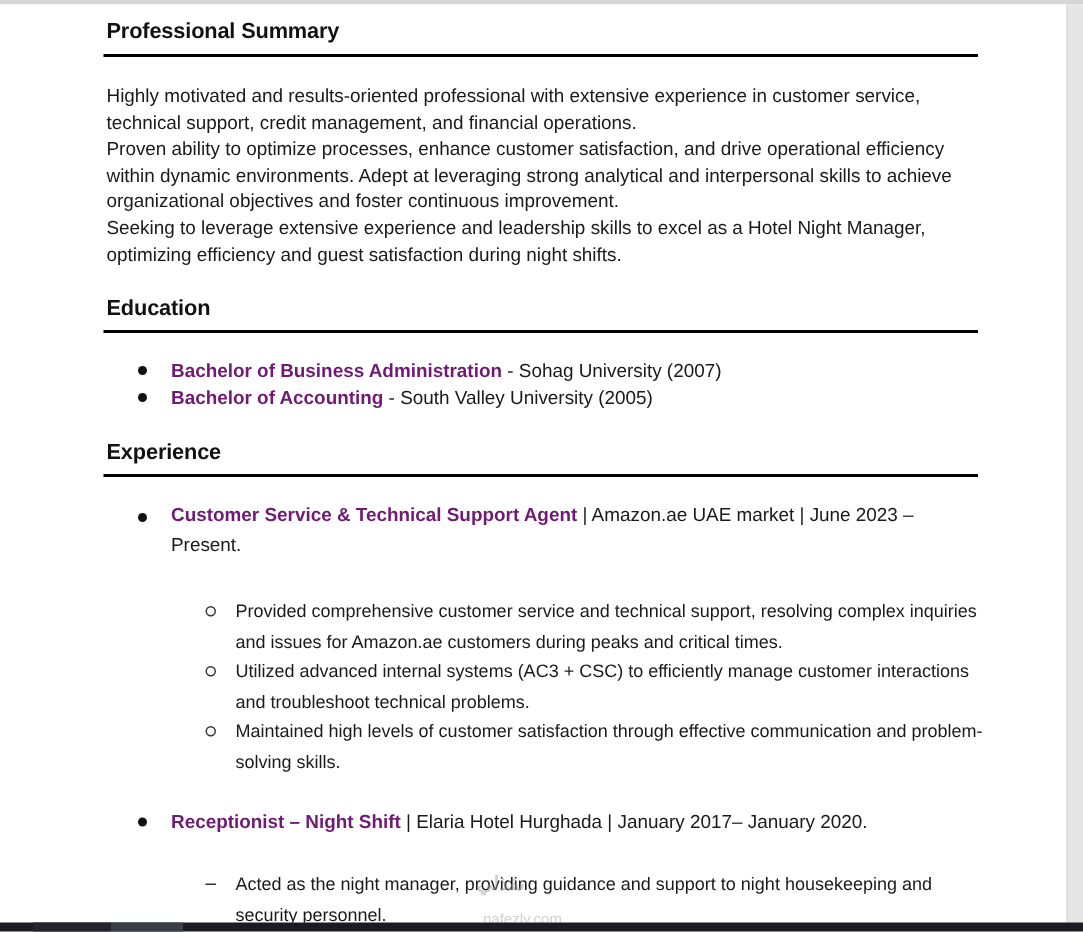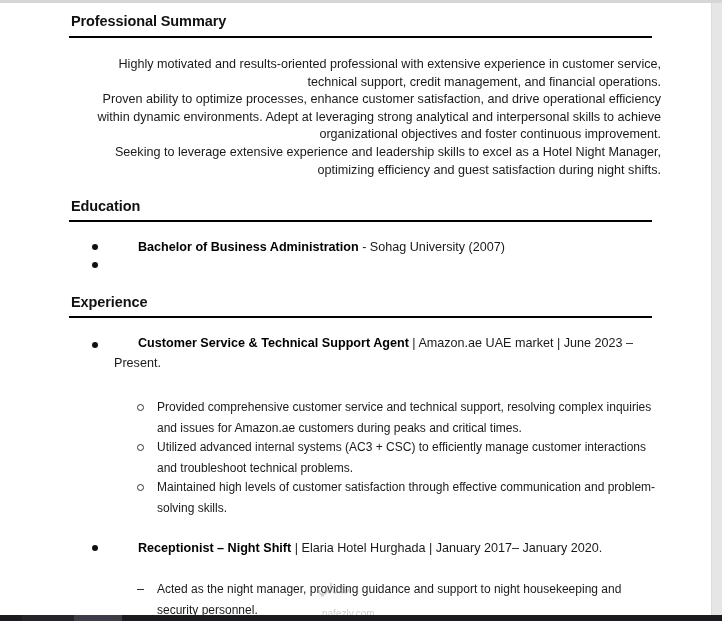--- a/index.html
+++ b/index.html
@@ -12,25 +12,25 @@
     .top-line { position: absolute; left: 0; top: 0; width: 722px; height: 3px; background: #d6d6d6; }
     .right-gutter { position: absolute; right: 0; top: 3px; width: 10px; height: 612px; background: #e6e6e6; border-left: 1px solid #dcdcdc; }
     .page { position: absolute; left: 0; top: 3px; width: 711px; height: 612px; background: #fff; overflow: hidden; }
     .taskbar { position: absolute; left: 0; top: 615px; width: 722px; height: 6px; background: #1b1b22; }
     .taskbar .seg1 { position: absolute; left: 22px; top: 0; width: 52px; height: 6px; background: #24242c; }
     .taskbar .seg2 { position: absolute; left: 74px; top: 0; width: 48px; height: 6px; background: #3d3d47; }
 
     .sec-title { position: absolute; left: 71px; font-weight: bold; font-size: 14.5px; color: #111; letter-spacing: -0.1px; }
     .sec-rule { position: absolute; left: 69px; width: 583px; height: 2px; background: #000; }
 
-    .para { position: absolute; left: 71px; width: 590px; font-size: 12.6px; line-height: 17.6px; color: #1a1a1a; text-align: right; }
+    .para { position: absolute; left: 71px; width: 590px; font-size: 12.6px; line-height: 17.6px; color: #1a1a1a; }
     .para p { margin: 0; }
 
     .li { position: absolute; font-size: 12.6px; color: #1a1a1a; line-height: 18px; }
-    .li b { font-weight: bold; color: #000000; margin-left: 24px; }
+    .li b { font-weight: bold; color: #701a75; }
     .bullet { position: absolute; left: 92px; width: 6px; height: 6px; border-radius: 50%; background: #111; }
     .circle { position: absolute; left: 137px; width: 5px; height: 5px; border-radius: 50%; border: 1px solid #333; }
     .dash { position: absolute; left: 137px; width: 7px; height: 1px; background: #333; }
     .sub { position: absolute; left: 157px; width: 500px; font-size: 12px; line-height: 20.5px; color: #1a1a1a; }
     .watermark { position: absolute; left: 318px; top: 578px; font-size: 13px; color: rgba(150,150,150,0.45); font-weight: bold; letter-spacing: 1px; }
     .watermark2 { position: absolute; left: 322px; top: 605px; font-size: 10px; color: rgba(150,150,150,0.45); }
   </style>
 </head>
 <body>
 
@@ -48,20 +48,23 @@
   </div>
 
   <div class="sec-title" style="top:195px;">Education</div>
   <div class="sec-rule" style="top:217px;"></div>
 
   <div class="bullet" style="top:241px;"></div>
   <div class="li" style="left:114px; top:235px;">
     <b>Bachelor of Business Administration</b><span> - Sohag University (2007)</span>
   </div>
   <div class="bullet" style="top:259px;"></div>
+  <div class="li" style="left:114px; top:253px;">
+    <b>Bachelor of Accounting</b><span> - South Valley University (2005)</span>
+  </div>
 
   <div class="sec-title" style="top:291px;">Experience</div>
   <div class="sec-rule" style="top:313px;"></div>
 
   <div class="bullet" style="top:339px;"></div>
   <div class="li" style="left:114px; top:330px; width:540px; line-height:20px;">
     <b>Customer Service &amp; Technical Support Agent</b><span> | Amazon.ae UAE market | June 2023 –</span><br>
     <span>Present.</span>
   </div>
 

